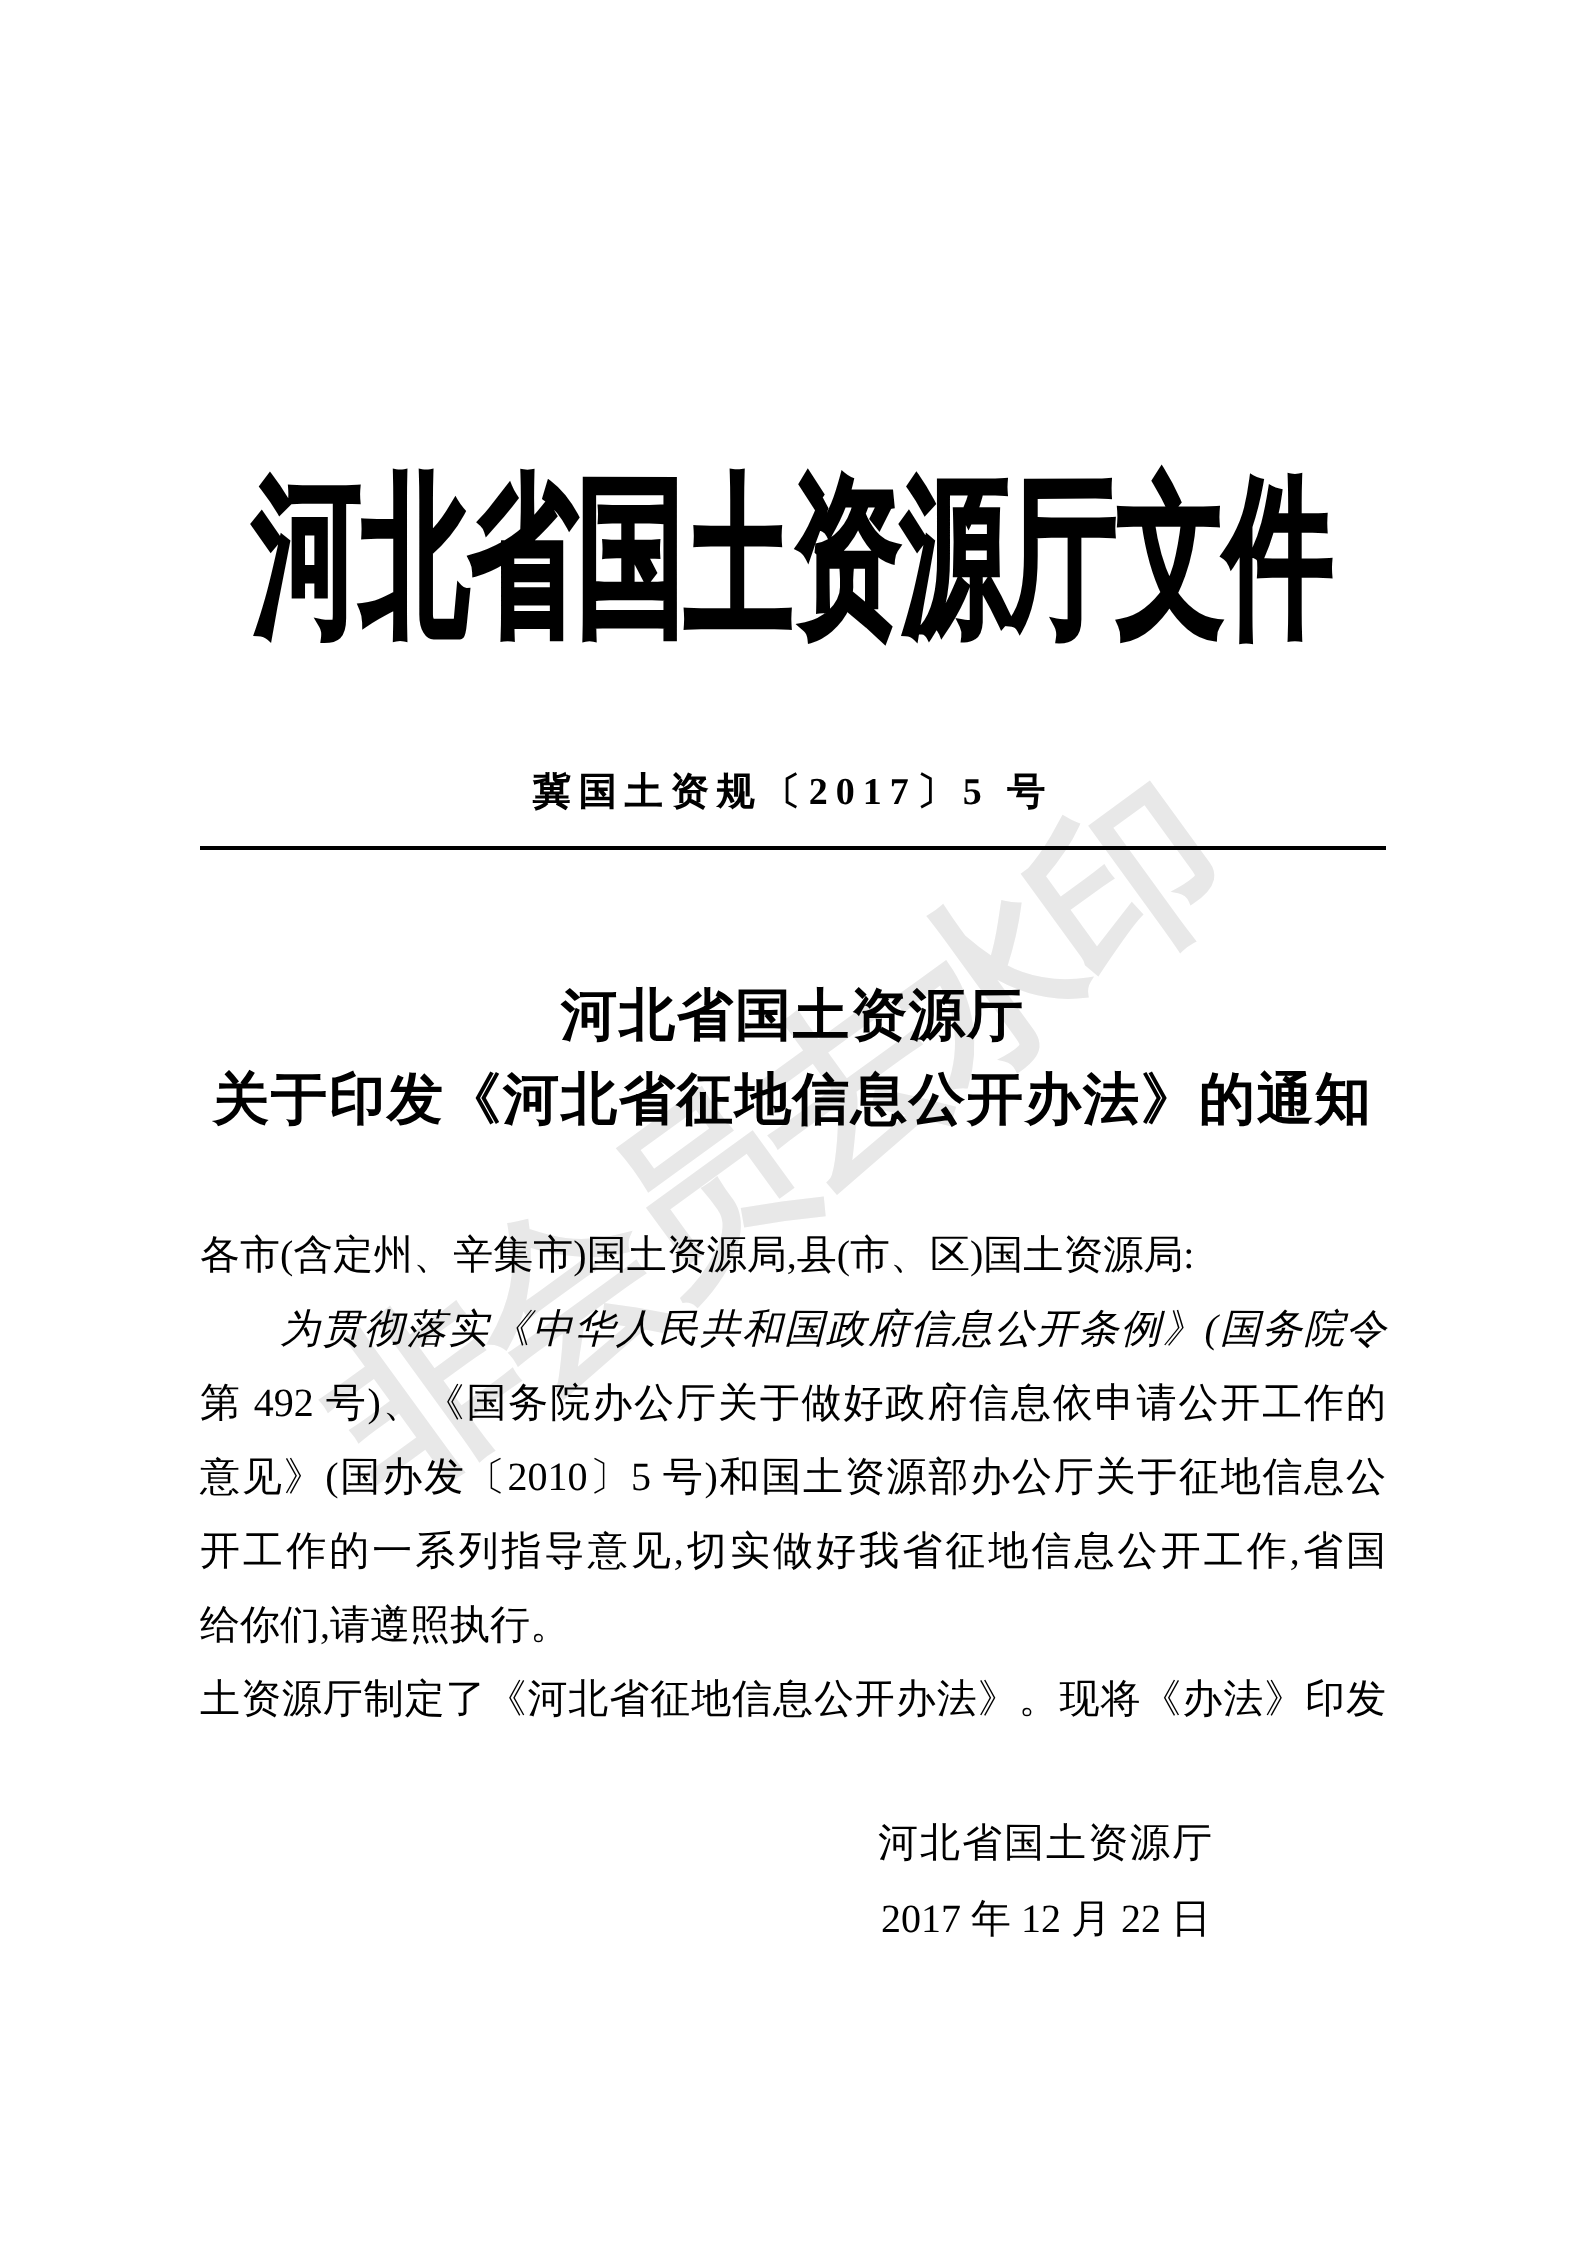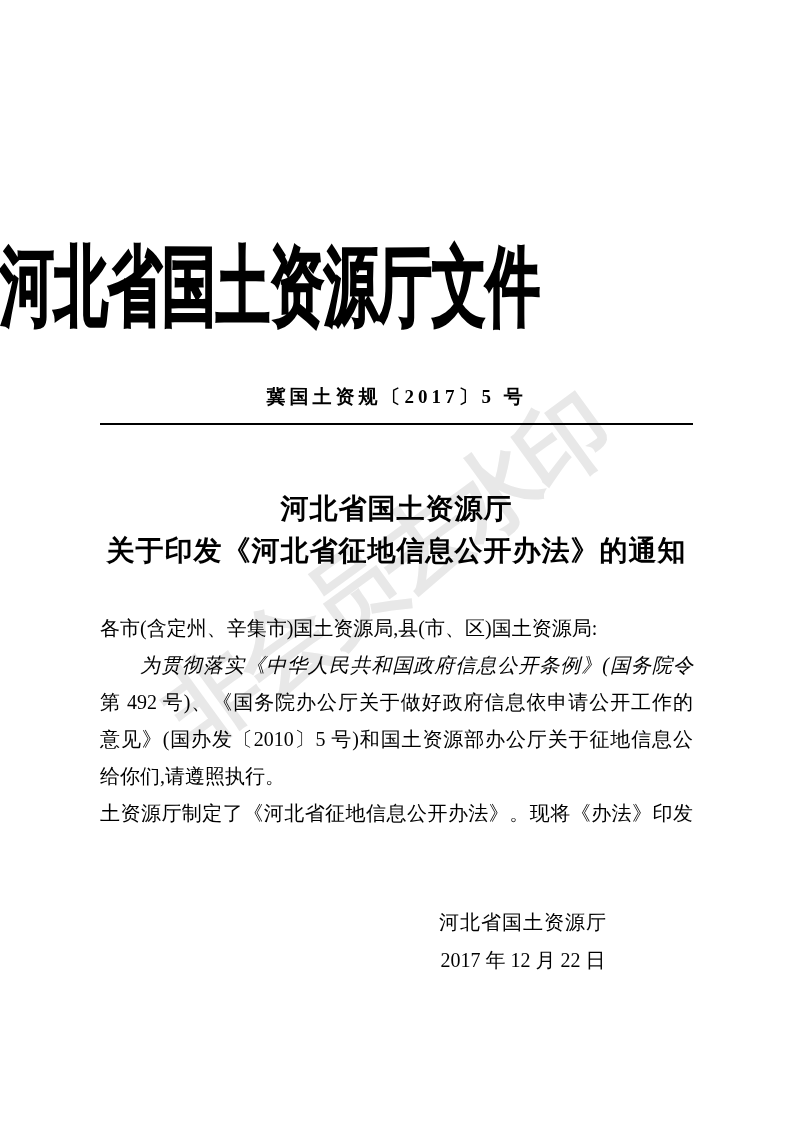--- a/index.html
+++ b/index.html
@@ -36,22 +36,23 @@
   .content {
     position: absolute;
     inset: 0;
     z-index: 1;
   }
   .banner {
     position: absolute;
     top: 244px;
     left: 0;
     width: 100%;
-    text-align: left;
+    text-align: center;
     line-height: 1;
+    font-family: Liberation Mono, monospace;
   }
   .banner .stretch {
     display: inline-block;
     font-size: 54px;
     font-weight: 900;
     letter-spacing: 0px;
     transform: scaleY(1.6);
     transform-origin: top center;
     -webkit-text-stroke: 1.3px #000000;
     white-space: nowrap;
@@ -140,20 +141,21 @@
     <div class="notice-title">
       <div>河北省国土资源厅</div>
       <div>关于印发《河北省征地信息公开办法》的通知</div>
     </div>
 
     <div class="body-block">
       <div class="body-line plain">各市(含定州、辛集市)国土资源局,县(市、区)国土资源局:</div>
       <div class="body-line indent">为贯彻落实《中华人民共和国政府信息公开条例》(国务院令</div>
       <div class="body-line">第 492 号)、《国务院办公厅关于做好政府信息依申请公开工作的</div>
       <div class="body-line">意见》(国办发〔2010〕5 号)和国土资源部办公厅关于征地信息公</div>
+      <div class="body-line">开工作的一系列指导意见,切实做好我省征地信息公开工作,省国</div>
       <div class="body-line plain">给你们,请遵照执行。</div>
       <div class="body-line">土资源厅制定了《河北省征地信息公开办法》。现将《办法》印发</div>
     </div>
 
     <div class="sign-block">
       <div class="sig">河北省国土资源厅</div>
       <div class="date">2017 年 12 月 22 日</div>
     </div>
 
   </div>

